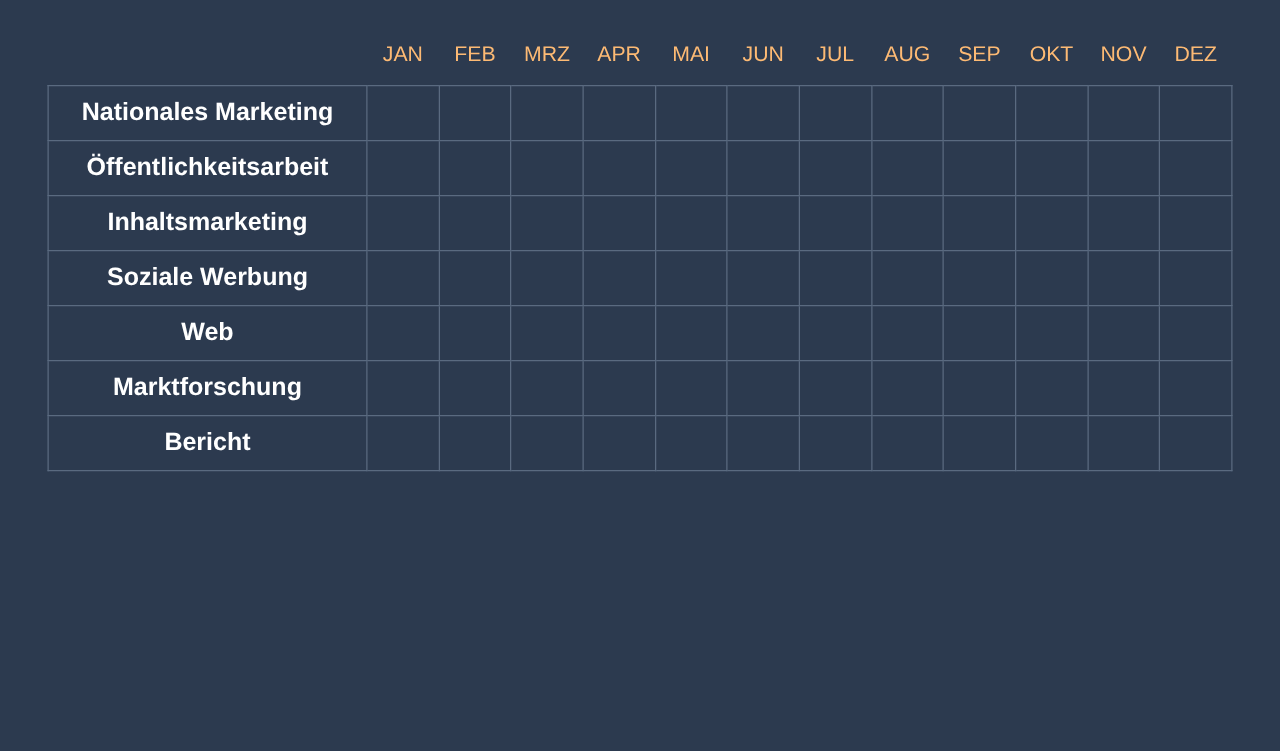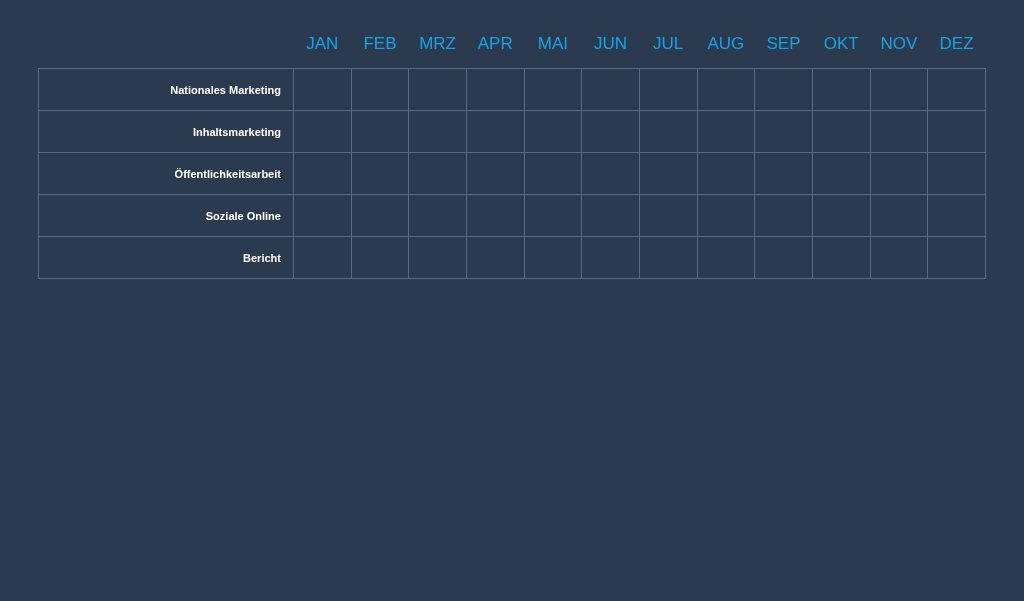--- a/index.html
+++ b/index.html
@@ -16,36 +16,36 @@
       overflow: hidden;
     }
     .container {
       padding: 28px 38px 28px 38px;
     }
     table {
       border-collapse: collapse;
       width: 100%;
     }
     th.month-header {
-      color: #0ea5e9;
+      color: #fdba74;
       font-weight: 400;
       font-size: 17px;
       text-align: center;
       padding: 6px 0 14px 0;
       border: none;
     }
     th.corner {
       border: none;
       width: 252px;
     }
     td.row-label {
       color: #ffffff;
       font-weight: bold;
-      font-size: 11px;
-      text-align: right;
+      font-size: 20px;
+      text-align: center;
       padding: 10px 12px;
       border: 1px solid #5a6a80;
       width: 252px;
       height: 42px;
       vertical-align: middle;
     }
     td.cell {
       border: 1px solid #5a6a80;
       width: 57px;
       height: 42px;
@@ -83,51 +83,81 @@
           <td class="cell"></td>
           <td class="cell"></td>
           <td class="cell"></td>
           <td class="cell"></td>
           <td class="cell"></td>
           <td class="cell"></td>
           <td class="cell"></td>
           <td class="cell"></td>
       </tr>
       <tr>
+        <td class="row-label">Öffentlichkeitsarbeit</td>
+        <td class="cell"></td>
+          <td class="cell"></td>
+          <td class="cell"></td>
+          <td class="cell"></td>
+          <td class="cell"></td>
+          <td class="cell"></td>
+          <td class="cell"></td>
+          <td class="cell"></td>
+          <td class="cell"></td>
+          <td class="cell"></td>
+          <td class="cell"></td>
+          <td class="cell"></td>
+      </tr>
+      <tr>
         <td class="row-label">Inhaltsmarketing</td>
         <td class="cell"></td>
           <td class="cell"></td>
           <td class="cell"></td>
           <td class="cell"></td>
           <td class="cell"></td>
           <td class="cell"></td>
           <td class="cell"></td>
           <td class="cell"></td>
           <td class="cell"></td>
           <td class="cell"></td>
           <td class="cell"></td>
           <td class="cell"></td>
       </tr>
       <tr>
-        <td class="row-label">Öffentlichkeitsarbeit</td>
+        <td class="row-label">Soziale Werbung</td>
         <td class="cell"></td>
           <td class="cell"></td>
           <td class="cell"></td>
           <td class="cell"></td>
           <td class="cell"></td>
           <td class="cell"></td>
           <td class="cell"></td>
           <td class="cell"></td>
           <td class="cell"></td>
           <td class="cell"></td>
           <td class="cell"></td>
           <td class="cell"></td>
       </tr>
       <tr>
-        <td class="row-label">Soziale Online</td>
+        <td class="row-label">Web</td>
+        <td class="cell"></td>
+          <td class="cell"></td>
+          <td class="cell"></td>
+          <td class="cell"></td>
+          <td class="cell"></td>
+          <td class="cell"></td>
+          <td class="cell"></td>
+          <td class="cell"></td>
+          <td class="cell"></td>
+          <td class="cell"></td>
+          <td class="cell"></td>
+          <td class="cell"></td>
+      </tr>
+      <tr>
+        <td class="row-label">Marktforschung</td>
         <td class="cell"></td>
           <td class="cell"></td>
           <td class="cell"></td>
           <td class="cell"></td>
           <td class="cell"></td>
           <td class="cell"></td>
           <td class="cell"></td>
           <td class="cell"></td>
           <td class="cell"></td>
           <td class="cell"></td>

